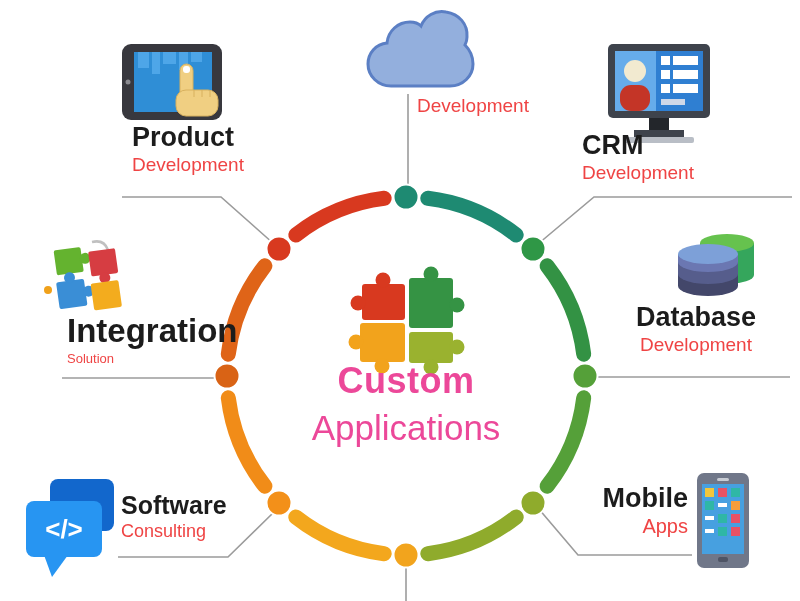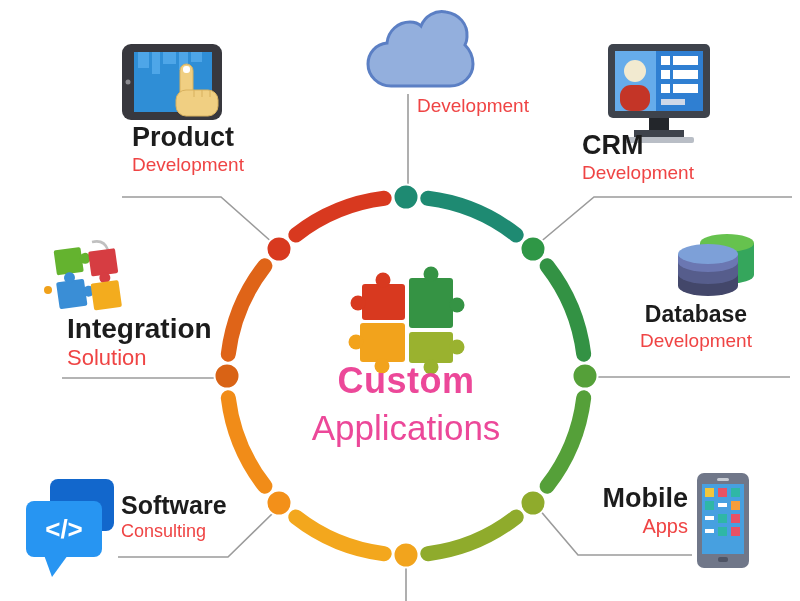--- a/index.html
+++ b/index.html
@@ -19,34 +19,34 @@
 
   .lbl-saas{left:417px;top:93px;}
   .lbl-saas .t{font-size:27px;}
   .lbl-saas .s{font-size:19px;}
 
   .lbl-crm{left:582px;top:130px;width:156px;text-align:left;}
   .lbl-crm .t{font-size:27px;}
   .lbl-crm .s{font-size:19px;}
 
   .lbl-database{left:626px;top:302px;width:140px;text-align:center;}
-  .lbl-database .t{font-size:23px;}
+  .lbl-database .t{font-size:27px;}
   .lbl-database .s{font-size:19px;}
 
   .lbl-mobile{left:556px;top:483px;width:132px;text-align:right;}
   .lbl-mobile .t{font-size:27px;}
   .lbl-mobile .s{font-size:20px;}
 
   .lbl-software{left:121px;top:491px;}
   .lbl-software .t{font-size:25px;}
   .lbl-software .s{font-size:18px;}
 
   .lbl-integration{left:67px;top:313px;}
-  .lbl-integration .t{font-size:28px;}
-  .lbl-integration .s{font-size:22px;}
+  .lbl-integration .t{font-size:33px;}
+  .lbl-integration .s{font-size:13px;}
 </style>
 </head>
 <body>
 
 <div id="stage">
 
   <svg id="diagram-svg" width="800" height="601" viewBox="0 0 800 601">
 
     <g fill="none" stroke-width="1.6" stroke="#9b9b9b">
       <polyline points="408,94 408,184"></polyline>

